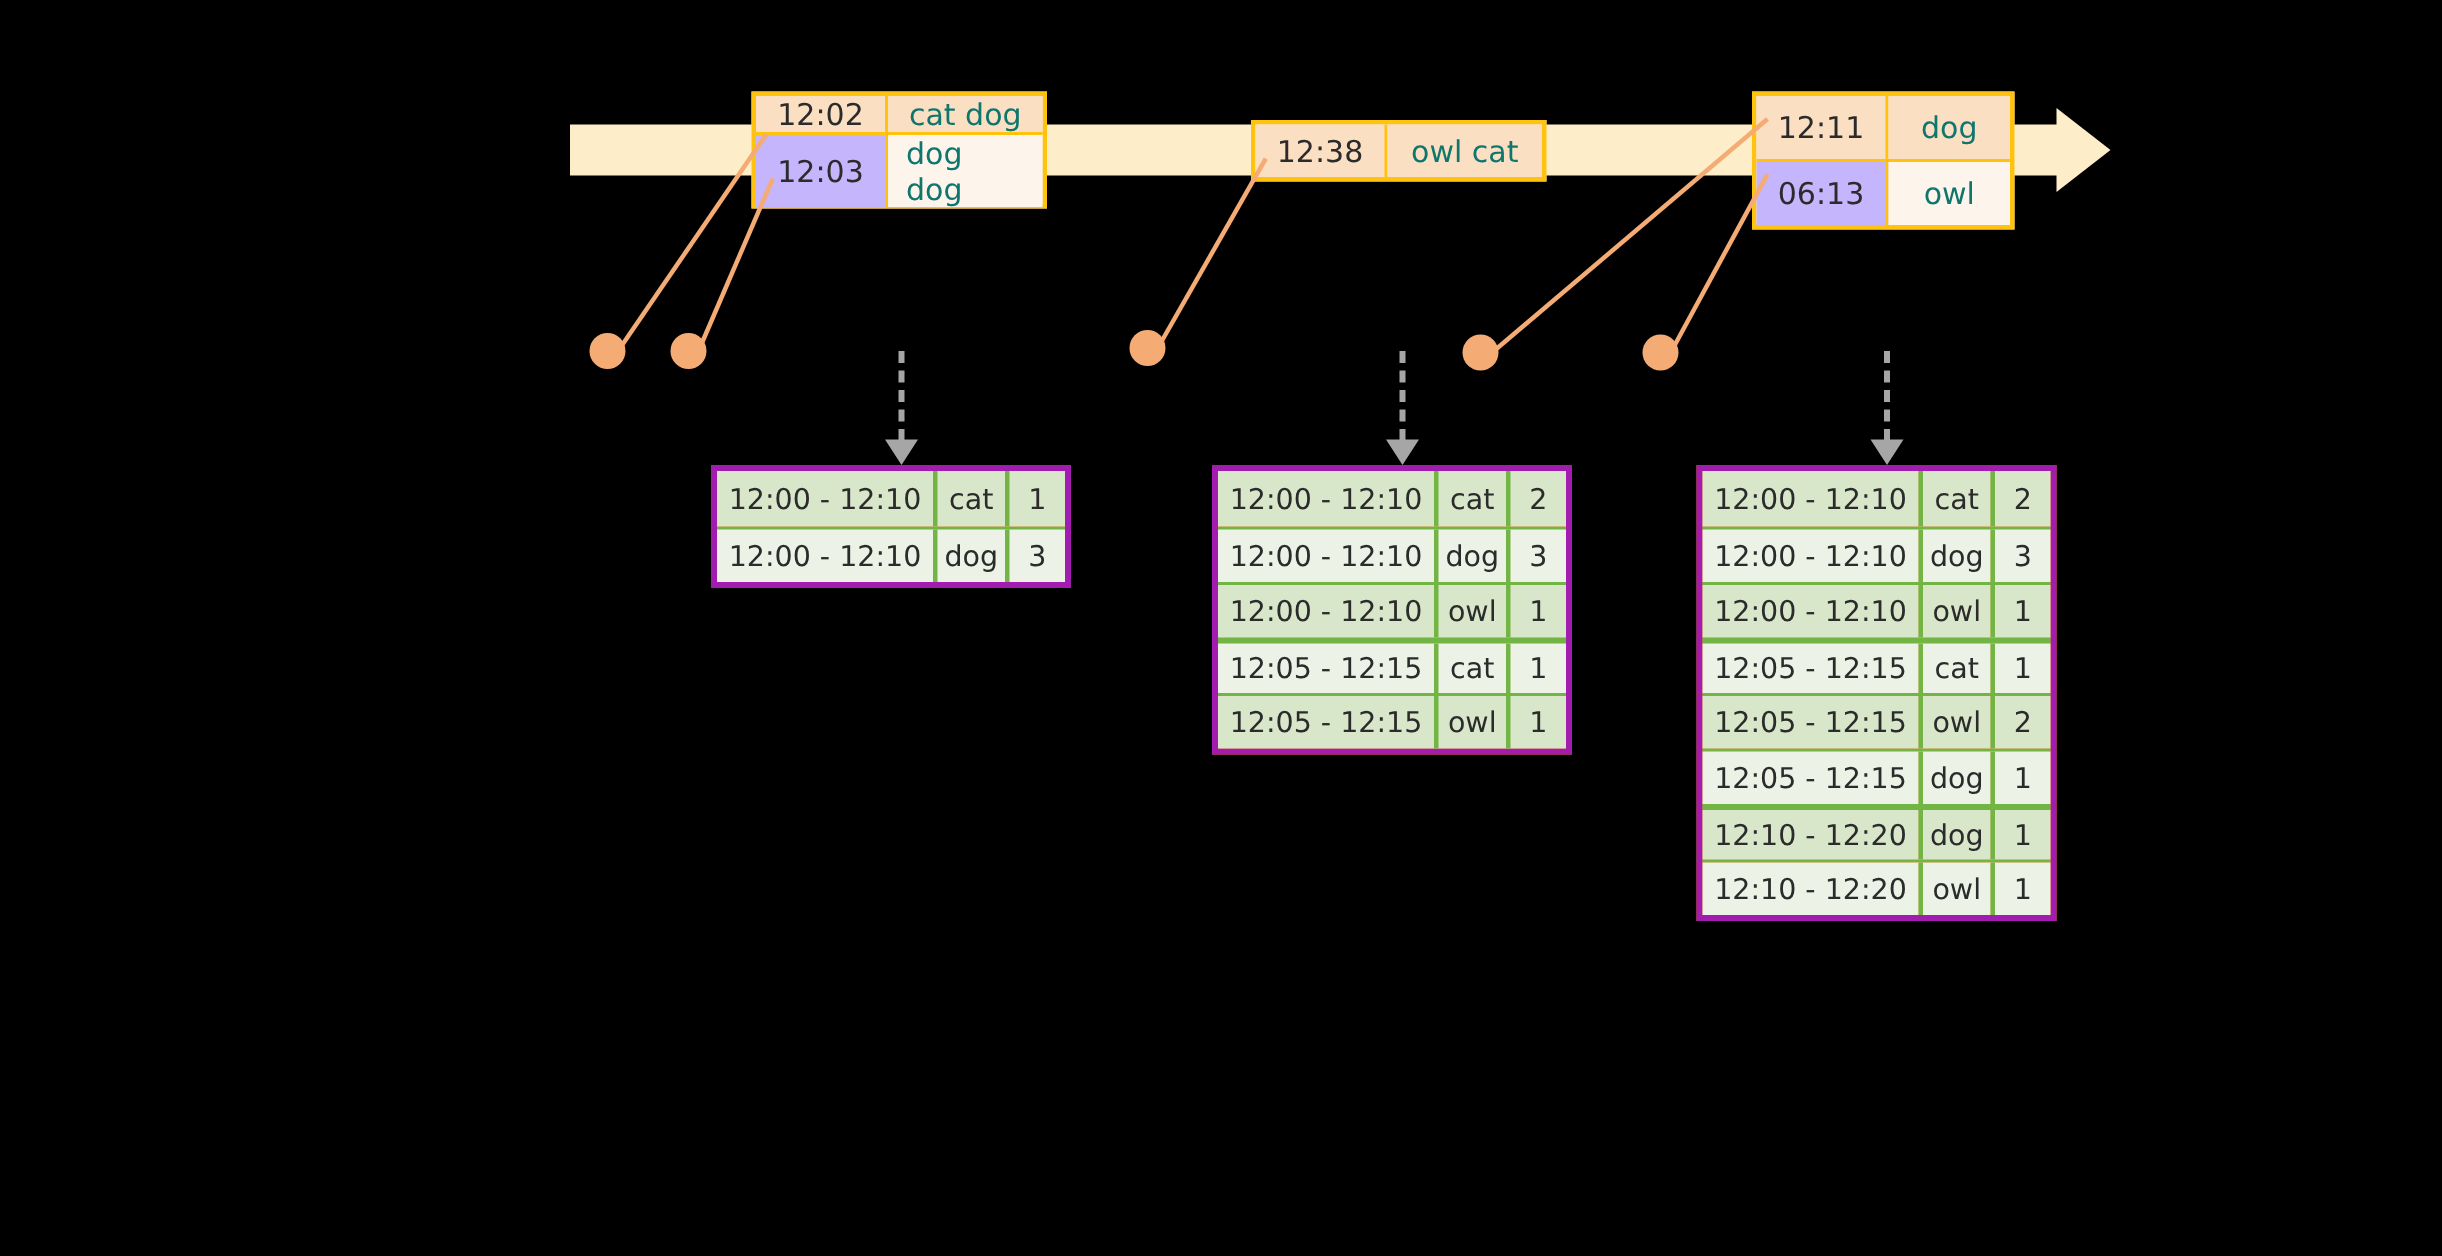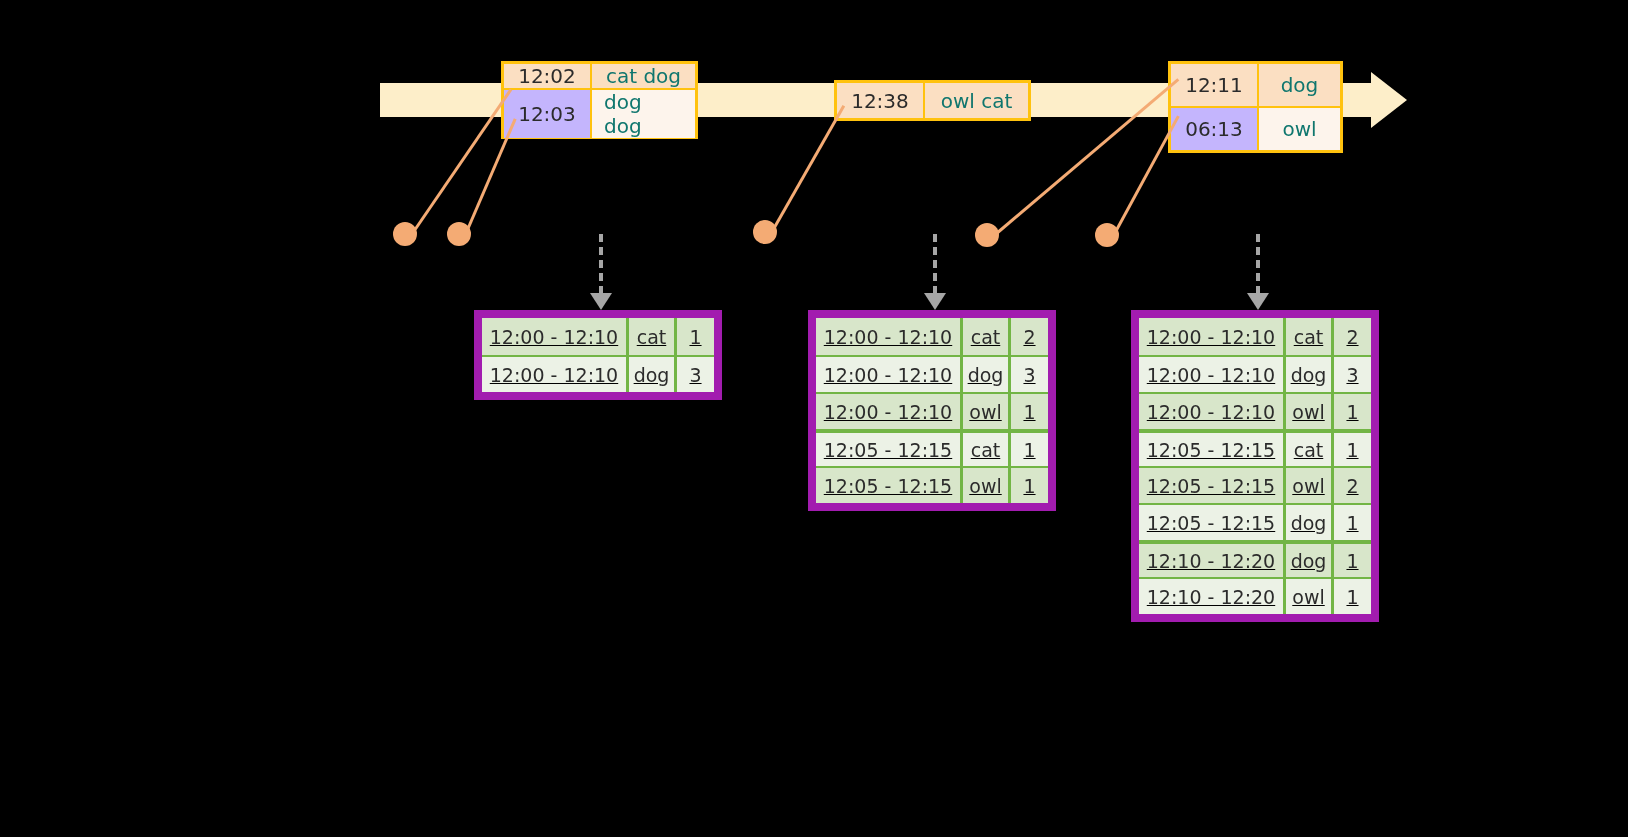--- a/index.html
+++ b/index.html
@@ -25,21 +25,21 @@
   
   .dot{position:absolute;width:24px;height:24px;border-radius:50%;background:#f4ab74;}
   .leader{position:absolute;height:3px;background:#f4ab74;transform-origin:0 50%;}
 
   
   .dash-line{position:absolute;width:0;border-left:4px dashed #a6a6a6;}
   .dash-head{position:absolute;width:0;height:0;border-left:11px solid transparent;
              border-right:11px solid transparent;border-top:17px solid #a6a6a6;}
 
   
-  .gtable{position:absolute;border:8px solid #a21caf;box-sizing:border-box;background:#f97316;text-decoration:underline;}
+  .gtable{position:absolute;border:4px solid #a21caf;box-sizing:border-box;background:#f97316;}
   .grow{display:flex;height:37px;box-sizing:border-box;}
   .grow.sep{border-top:4px solid #72b545;}
   .grow.plain{border-top:2px solid #72b545;}
   .grow:first-child{border-top:none;}
   .gcell{display:flex;align-items:center;justify-content:center;font-size:19px;color:#2b2b2b;
          box-sizing:border-box;}
   .gcell + .gcell{border-left:3px solid #72b545;}
   .g-range{width:144px;}
   .g-key{width:48px;}
   .g-val{width:40px;}

